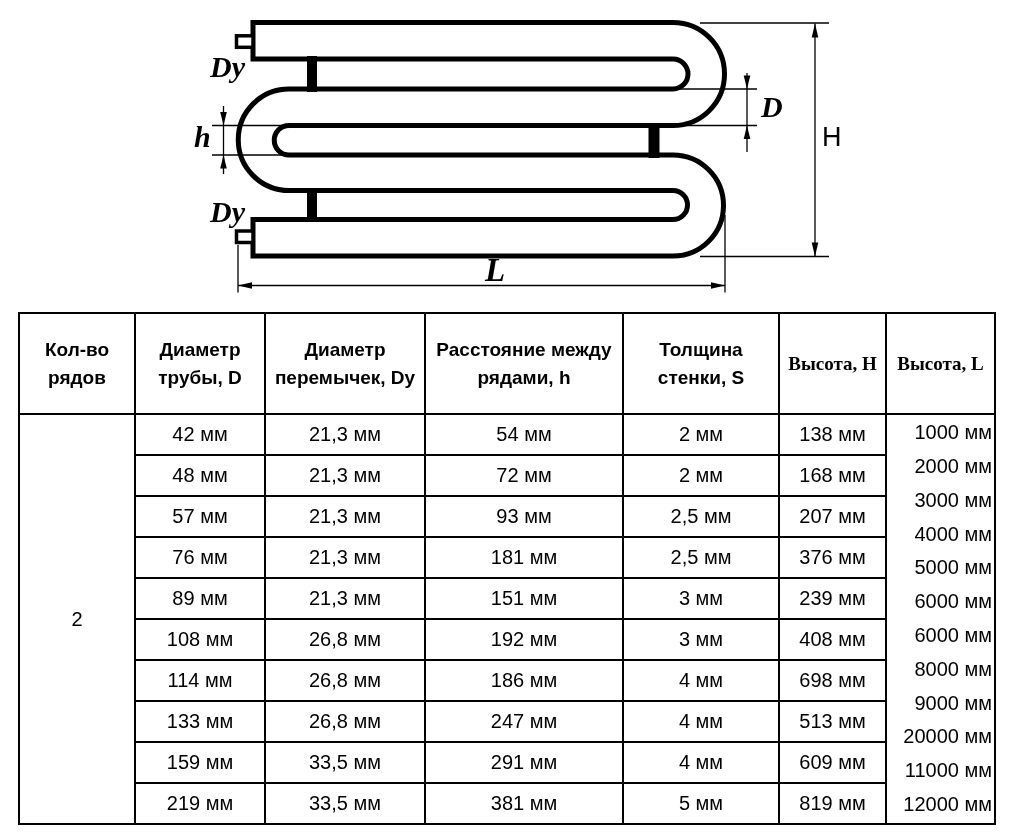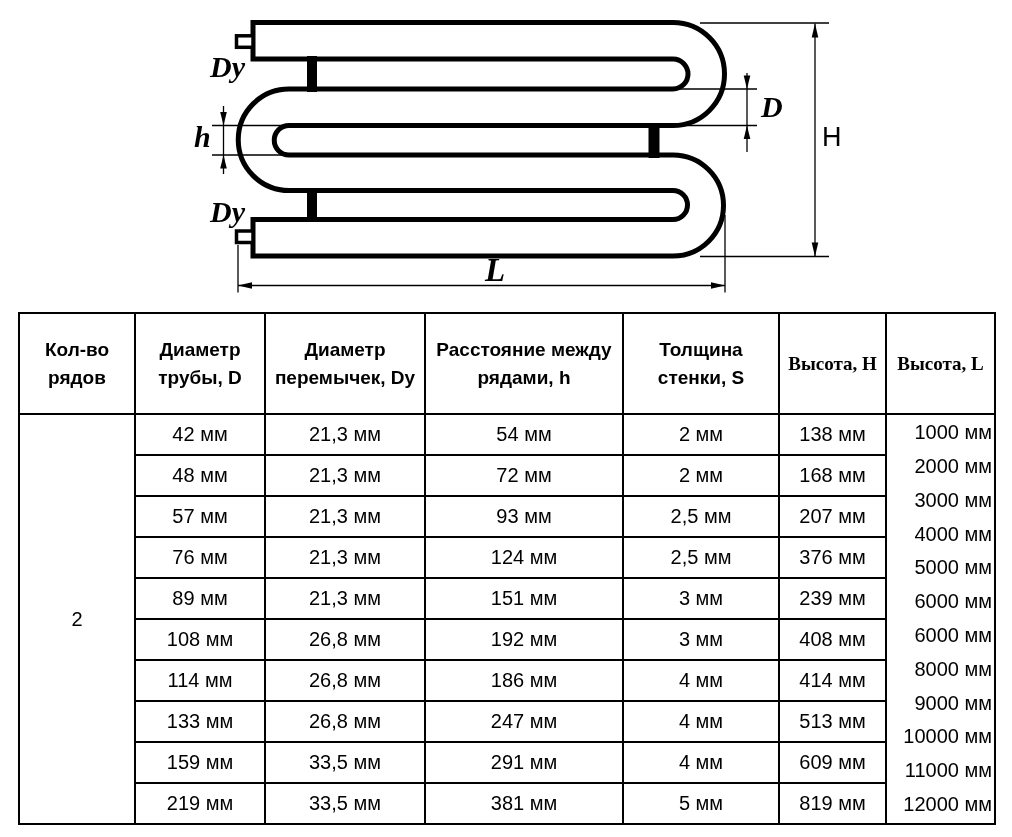--- a/index.html
+++ b/index.html
@@ -105,21 +105,21 @@
       <td rowspan="10" class="len-cell">
         <div class="len-line">1000 мм</div>
         <div class="len-line">2000 мм</div>
         <div class="len-line">3000 мм</div>
         <div class="len-line">4000 мм</div>
         <div class="len-line">5000 мм</div>
         <div class="len-line">6000 мм</div>
         <div class="len-line">6000 мм</div>
         <div class="len-line">8000 мм</div>
         <div class="len-line">9000 мм</div>
-        <div class="len-line">10000 мм</div>
+        <div class="len-line">20000 мм</div>
         <div class="len-line">11000 мм</div>
         <div class="len-line">12000 мм</div>
       </td>
     </tr>
     <tr class="body-row">
       <td>48 мм</td>
       <td>21,3 мм</td>
       <td>72 мм</td>
       <td>2 мм</td>
       <td>168 мм</td>
@@ -127,21 +127,21 @@
     <tr class="body-row">
       <td>57 мм</td>
       <td>21,3 мм</td>
       <td>93 мм</td>
       <td>2,5 мм</td>
       <td>207 мм</td>
     </tr>
     <tr class="body-row">
       <td>76 мм</td>
       <td>21,3 мм</td>
-      <td>124 мм</td>
+      <td>181 мм</td>
       <td>2,5 мм</td>
       <td>376 мм</td>
     </tr>
     <tr class="body-row">
       <td>89 мм</td>
       <td>21,3 мм</td>
       <td>151 мм</td>
       <td>3 мм</td>
       <td>239 мм</td>
     </tr>
@@ -150,21 +150,21 @@
       <td>26,8 мм</td>
       <td>192 мм</td>
       <td>3 мм</td>
       <td>408 мм</td>
     </tr>
     <tr class="body-row">
       <td>114 мм</td>
       <td>26,8 мм</td>
       <td>186 мм</td>
       <td>4 мм</td>
-      <td>414 мм</td>
+      <td>698 мм</td>
     </tr>
     <tr class="body-row">
       <td>133 мм</td>
       <td>26,8 мм</td>
       <td>247 мм</td>
       <td>4 мм</td>
       <td>513 мм</td>
     </tr>
     <tr class="body-row">
       <td>159 мм</td>

